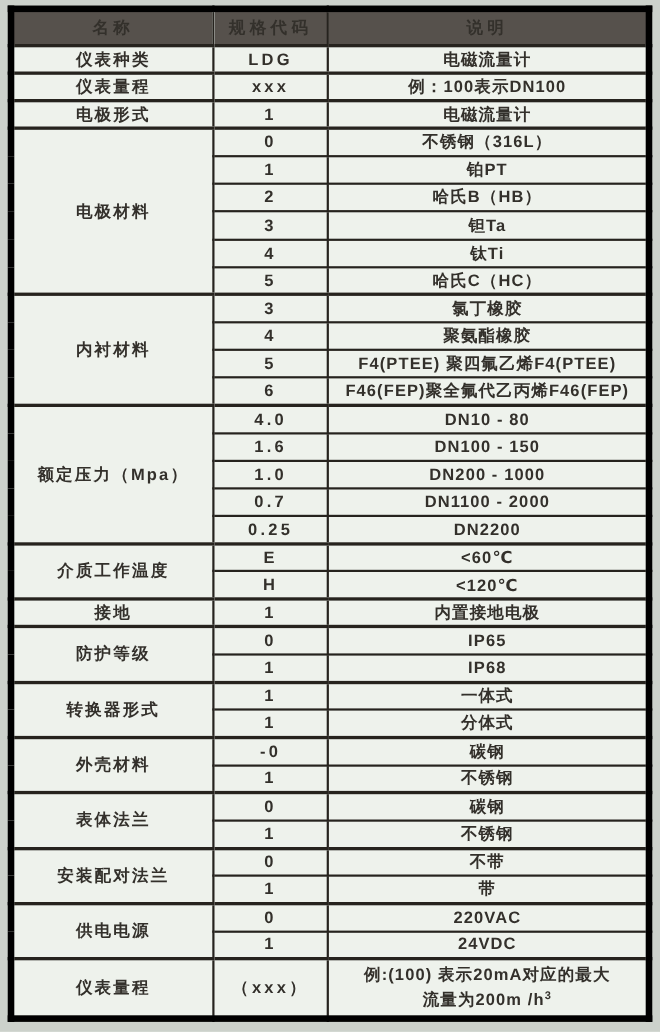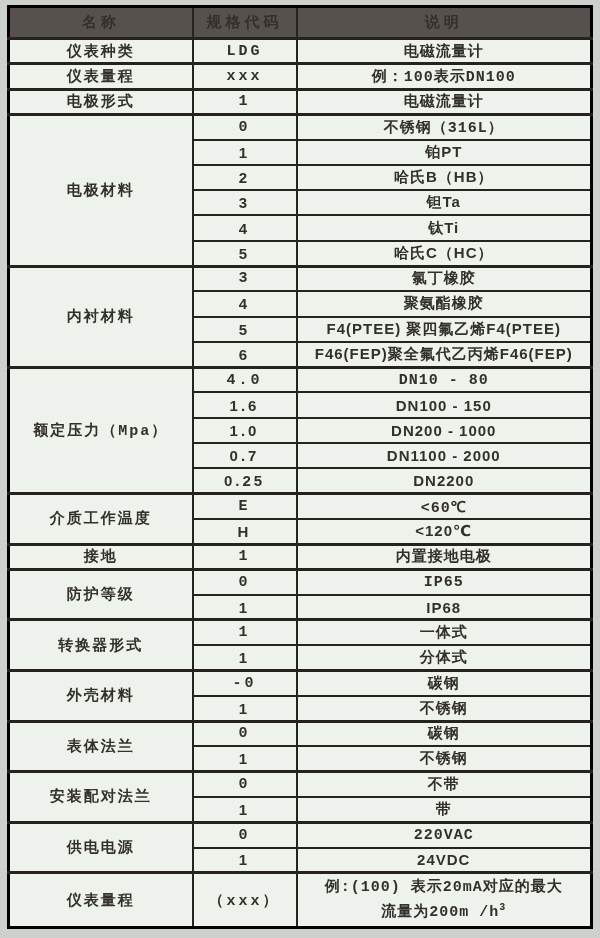--- a/index.html
+++ b/index.html
@@ -29,32 +29,32 @@
     border: 2px solid #26231e;
     text-align: center;
     vertical-align: middle;
     padding: 0 4px;
     font-weight: bold;
     color: #33302b;
     font-size: 15px;
     overflow: hidden;
   }
   table.spec {
-    border: 3px solid #000000;
+    border: 6px solid #000000;
   }
   thead th {
     background: #56514c;
     color: #f4f3f1;
     font-size: 17px;
     letter-spacing: 4px;
     height: 29px;
   }
   tbody tr { height: 25px; }
   tbody tr.tall { height: 54px; margin-left: 20px; }
-  tbody tr.group-start td { border-top-width: 3px; font-family: Liberation Mono, monospace; }
+  tbody tr.group-start td { border-top-width: 3px; }
   col.c-name { width: 184px; }
   col.c-code { width: 104px; }
   col.c-desc { width: auto; }
   td.name-cell { letter-spacing: 2px; }
   td.code-cell { letter-spacing: 3px; }
   td.desc-cell { letter-spacing: 1px; }
   td.desc-cell .line { line-height: 1.55; }
   td.desc-cell sup { font-size: 10px; }
 </style>
 </head>

